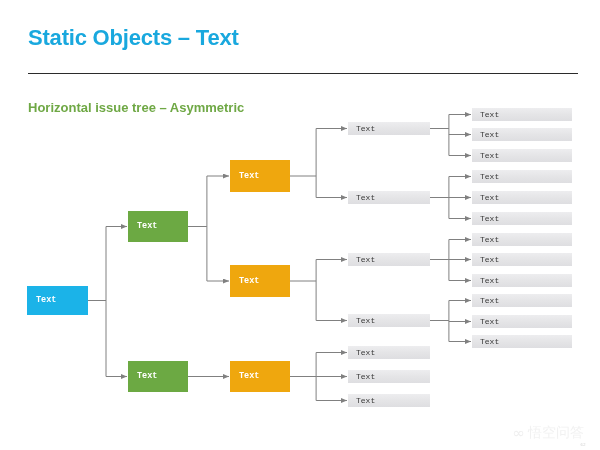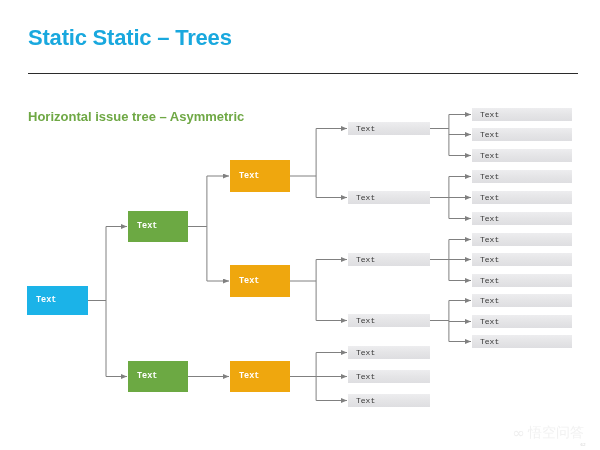--- a/index.html
+++ b/index.html
@@ -32,21 +32,21 @@
     position: absolute;
     left: 28px;
     top: 73px;
     width: 550px;
     height: 0;
     border-top: 1px solid #2b2b2b;
   }
   #subtitle {
     position: absolute;
     left: 28px;
-    top: 109px;
+    top: 100px;
     font-size: 13px;
     font-weight: bold;
     color: #6FA845;
     white-space: nowrap;
   }
 
   
   #diagram {
     position: absolute;
     left: 0;
@@ -133,21 +133,21 @@
     color: #cfcfcf;
     letter-spacing: 0.5px;
     pointer-events: none;
   }
 </style>
 </head>
 <body>
 
 <div id="slide">
 
-  <div id="title">Static Static – Trees</div>
+  <div id="title">Static Objects – Text</div>
   <div id="title-rule"></div>
   <div id="subtitle">Horizontal issue tree – Asymmetric</div>
 
   <div id="diagram">
     <svg id="connectors" viewBox="0 0 600 450" width="600" height="450" xmlns="http://www.w3.org/2000/svg">
         <defs>
           <marker id="ah" markerWidth="7" markerHeight="7" refX="6" refY="2.5" orient="auto" markerUnits="strokeWidth">
             <path d="M0,0 L6,2.5 L0,5 z" fill="#808080"></path>
           </marker>
         </defs>

